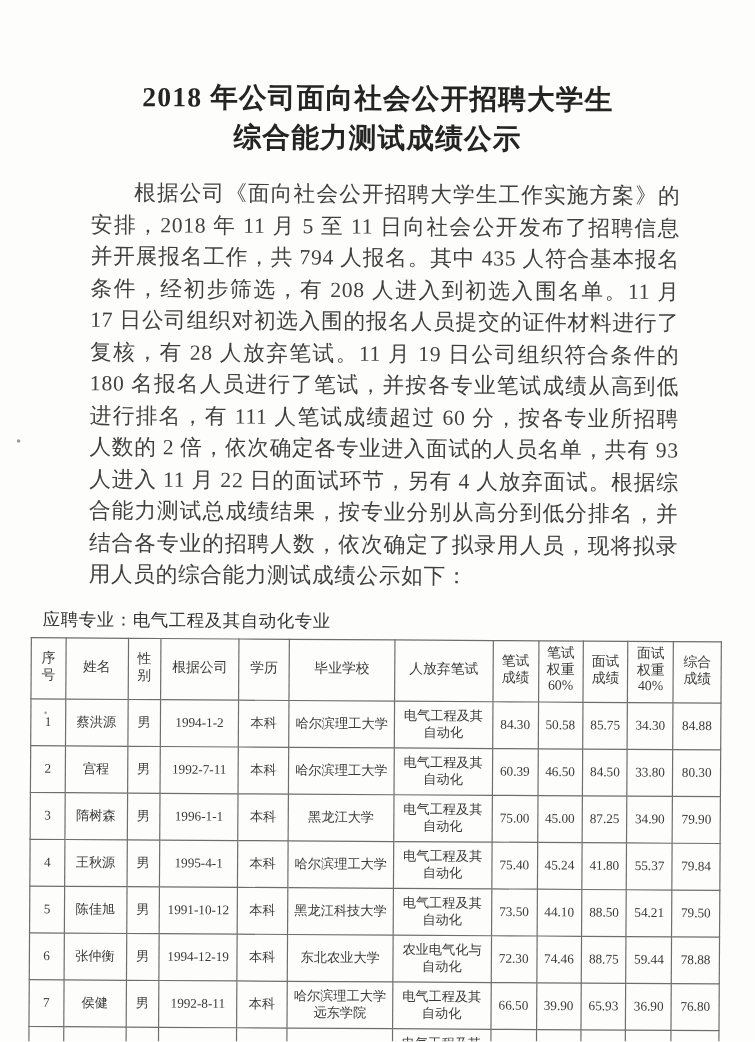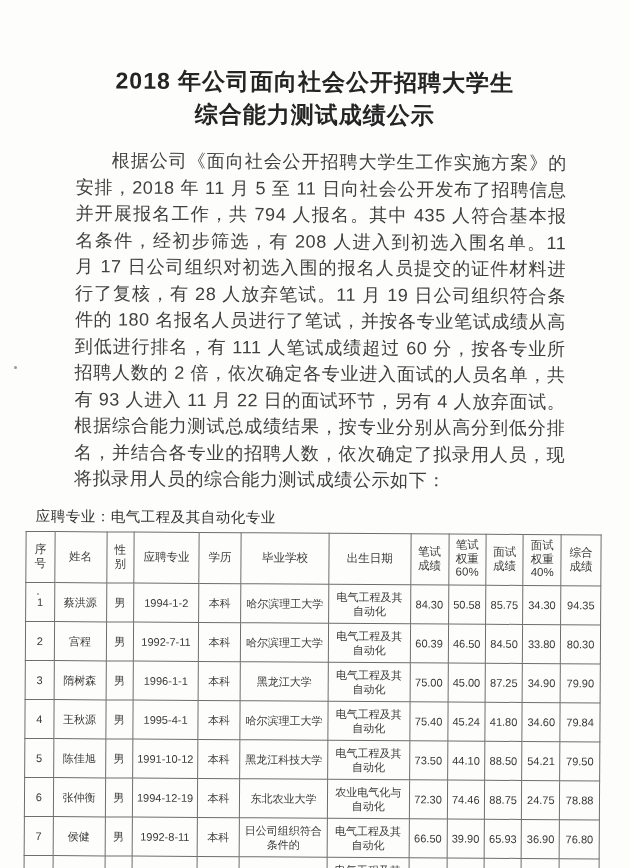--- a/index.html
+++ b/index.html
@@ -6,21 +6,21 @@
     margin: 0;
     padding: 0;
     background: #ffffff;
   }
   .sheet {
     position: relative;
     width: 629px;
     height: 868px;
     background: #fdfdfc;
     overflow: hidden;
-    font-family: Liberation Sans, sans-serif;
+    font-family: Liberation Serif, serif;
     color: #3a3a3a;
   }
   .tilt {
     transform: rotate(0.35deg);
     transform-origin: 40px 80px;
   }
   .doc-title {
     margin: 64px 30px 0 30px;
     text-align: center;
     font-size: 23px;
@@ -110,24 +110,24 @@
         <col style="width:6.6%">
         <col style="width:6.9%">
       </colgroup>
       <thead>
         <tr>
             <th>序
 号</th>
             <th>姓名</th>
             <th>性
 别</th>
-            <th>应聘专业</th>
+            <th>根据公司</th>
             <th>学历</th>
             <th>毕业学校</th>
-            <th>出生日期</th>
+            <th>人放弃笔试</th>
             <th>笔试
 成绩</th>
             <th>笔试
 权重
 60%</th>
             <th>面试
 成绩</th>
             <th>面试
 权重
 40%</th>
@@ -141,21 +141,21 @@
             <td>蔡洪源</td>
             <td>男</td>
             <td>1994-1-2</td>
             <td>本科</td>
             <td>哈尔滨理工大学</td>
             <td>电气工程及其自动化</td>
             <td>84.30</td>
             <td>50.58</td>
             <td>85.75</td>
             <td>34.30</td>
-            <td>94.35</td>
+            <td>84.88</td>
           </tr>
           <tr>
             <td>2</td>
             <td>宫程</td>
             <td>男</td>
             <td>1992-7-11</td>
             <td>本科</td>
             <td>哈尔滨理工大学</td>
             <td>电气工程及其自动化</td>
             <td>60.39</td>
@@ -182,21 +182,21 @@
             <td>4</td>
             <td>王秋源</td>
             <td>男</td>
             <td>1995-4-1</td>
             <td>本科</td>
             <td>哈尔滨理工大学</td>
             <td>电气工程及其自动化</td>
             <td>75.40</td>
             <td>45.24</td>
             <td>41.80</td>
-            <td>34.60</td>
+            <td>55.37</td>
             <td>79.84</td>
           </tr>
           <tr>
             <td>5</td>
             <td>陈佳旭</td>
             <td>男</td>
             <td>1991-10-12</td>
             <td>本科</td>
             <td>黑龙江科技大学</td>
             <td>电气工程及其自动化</td>
@@ -210,30 +210,30 @@
             <td>6</td>
             <td>张仲衡</td>
             <td>男</td>
             <td>1994-12-19</td>
             <td>本科</td>
             <td>东北农业大学</td>
             <td>农业电气化与自动化</td>
             <td>72.30</td>
             <td>74.46</td>
             <td>88.75</td>
-            <td>24.75</td>
+            <td>59.44</td>
             <td>78.88</td>
           </tr>
           <tr>
             <td>7</td>
             <td>侯健</td>
             <td>男</td>
             <td>1992-8-11</td>
             <td>本科</td>
-            <td>日公司组织符合条件的</td>
+            <td>哈尔滨理工大学远东学院</td>
             <td>电气工程及其自动化</td>
             <td>66.50</td>
             <td>39.90</td>
             <td>65.93</td>
             <td>36.90</td>
             <td>76.80</td>
           </tr>
           <tr>
             <td>8</td>
             <td>李玥嘉</td>

